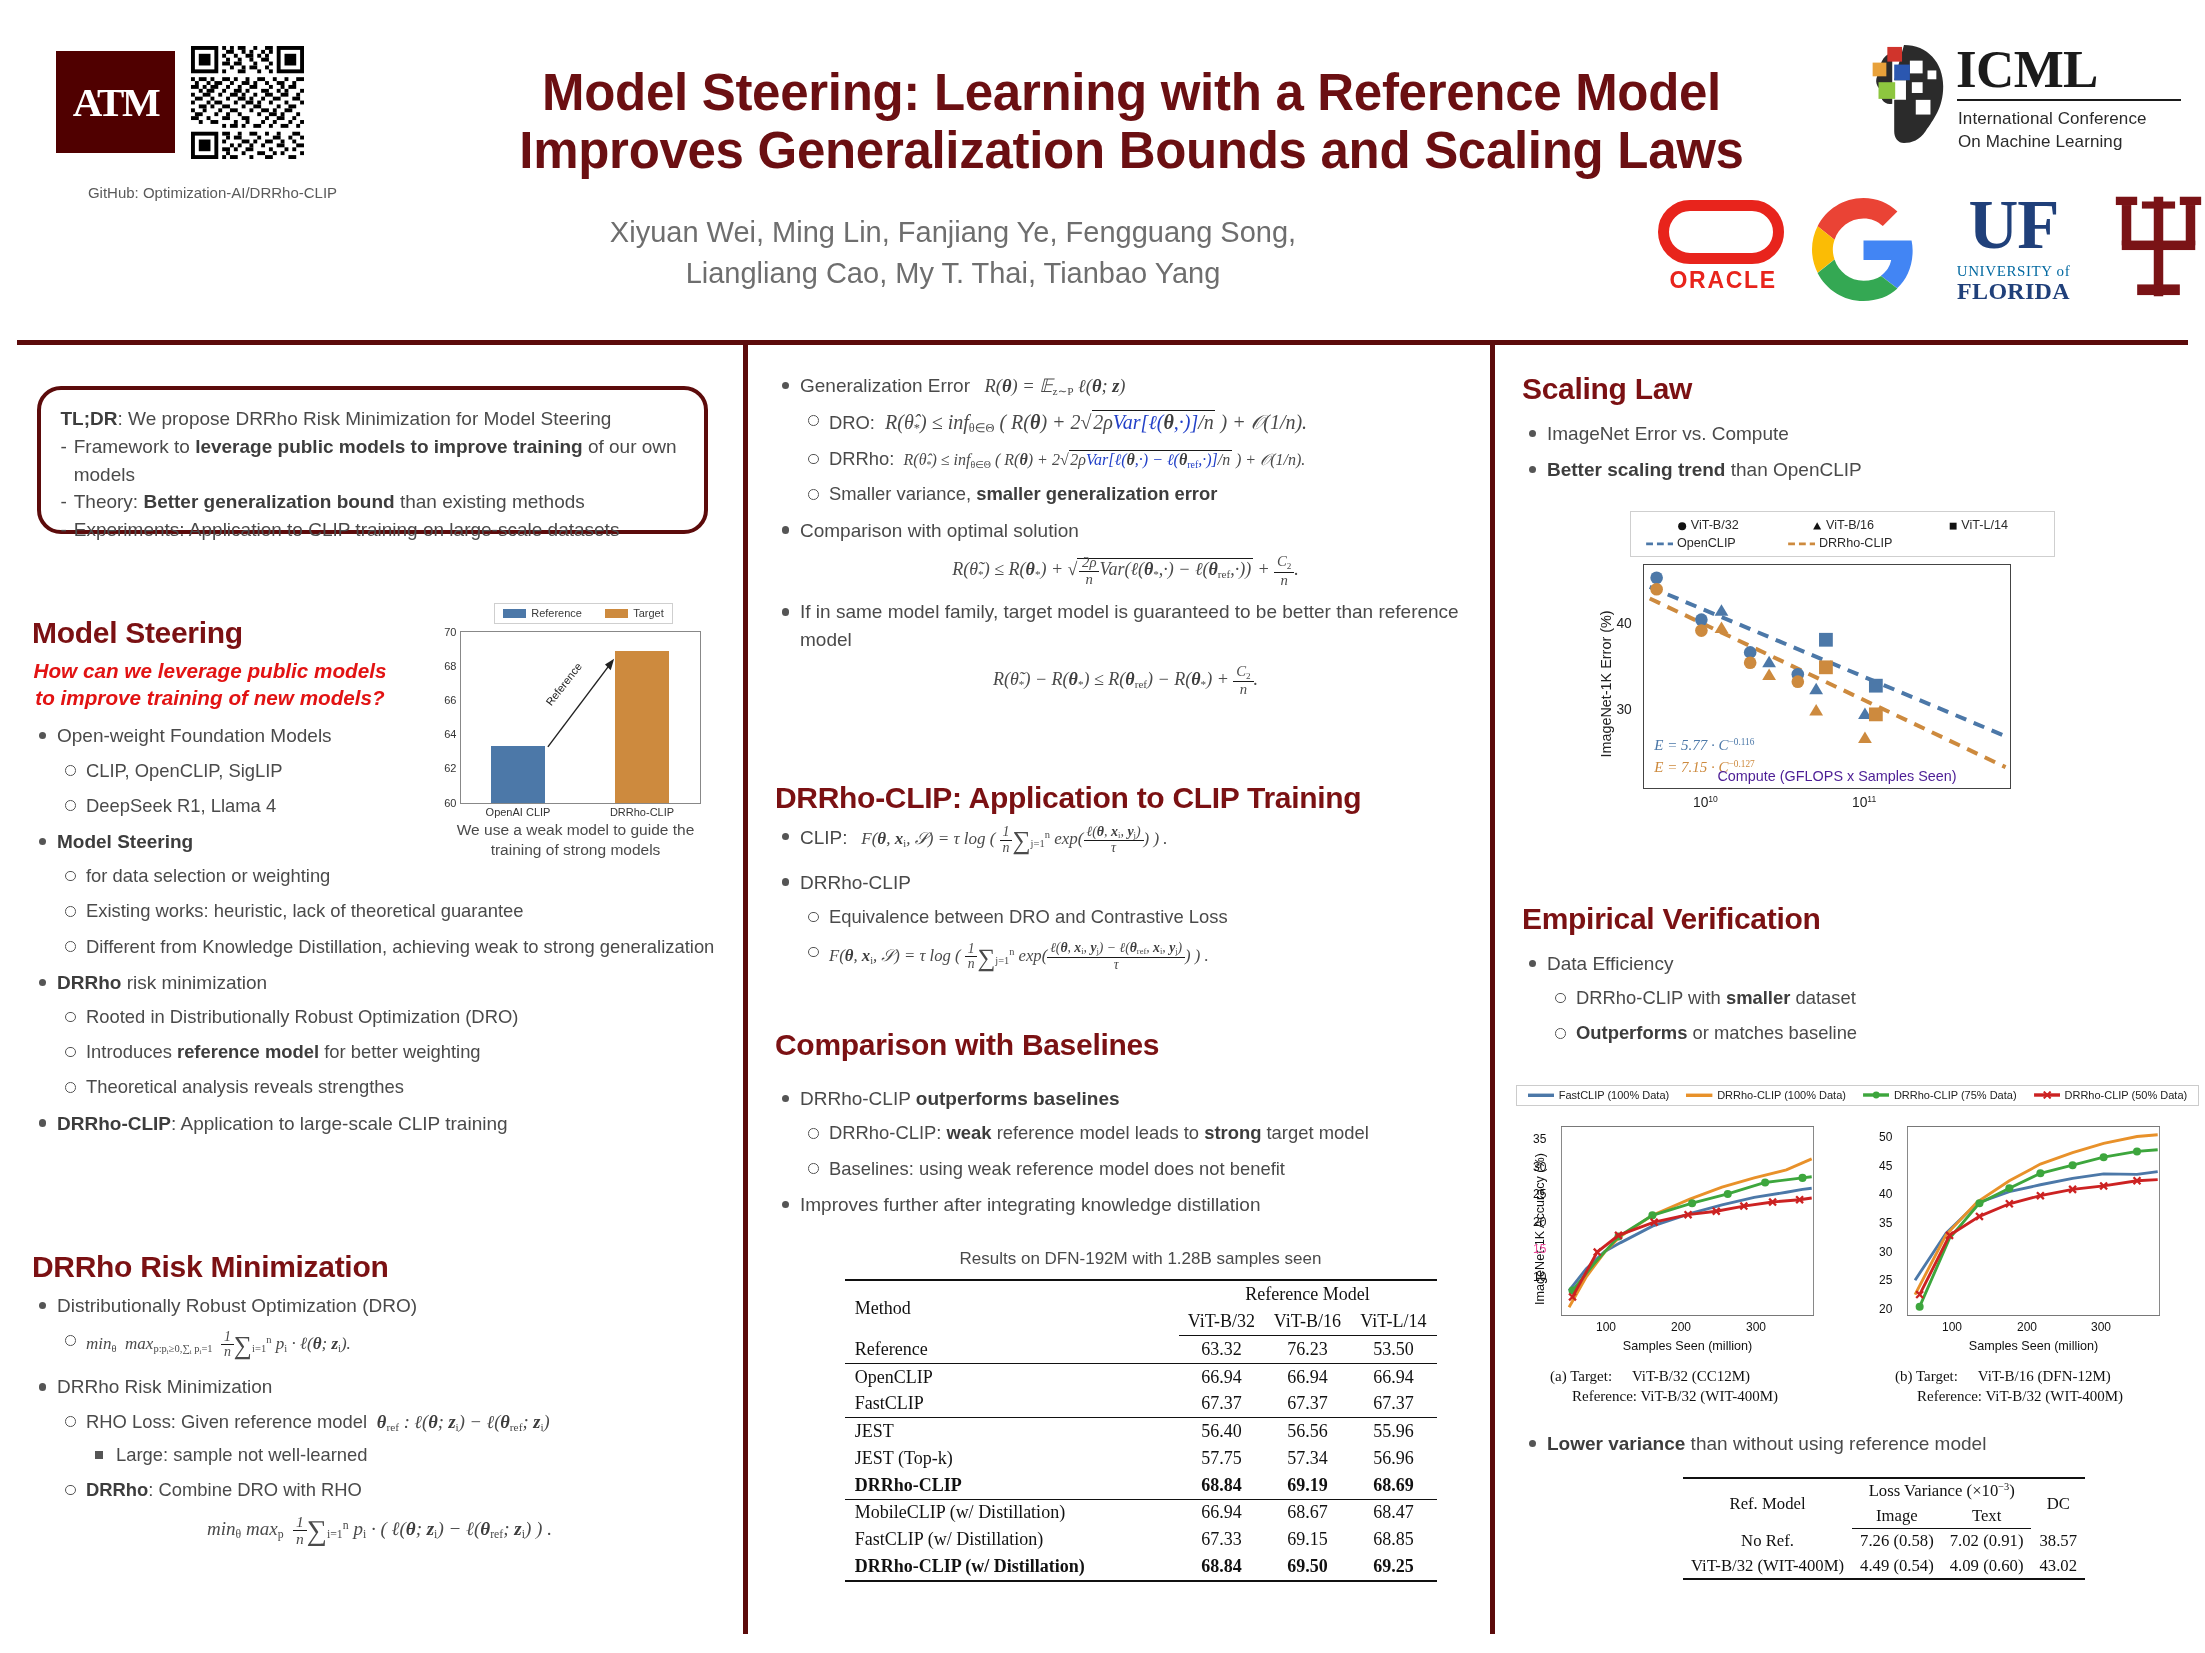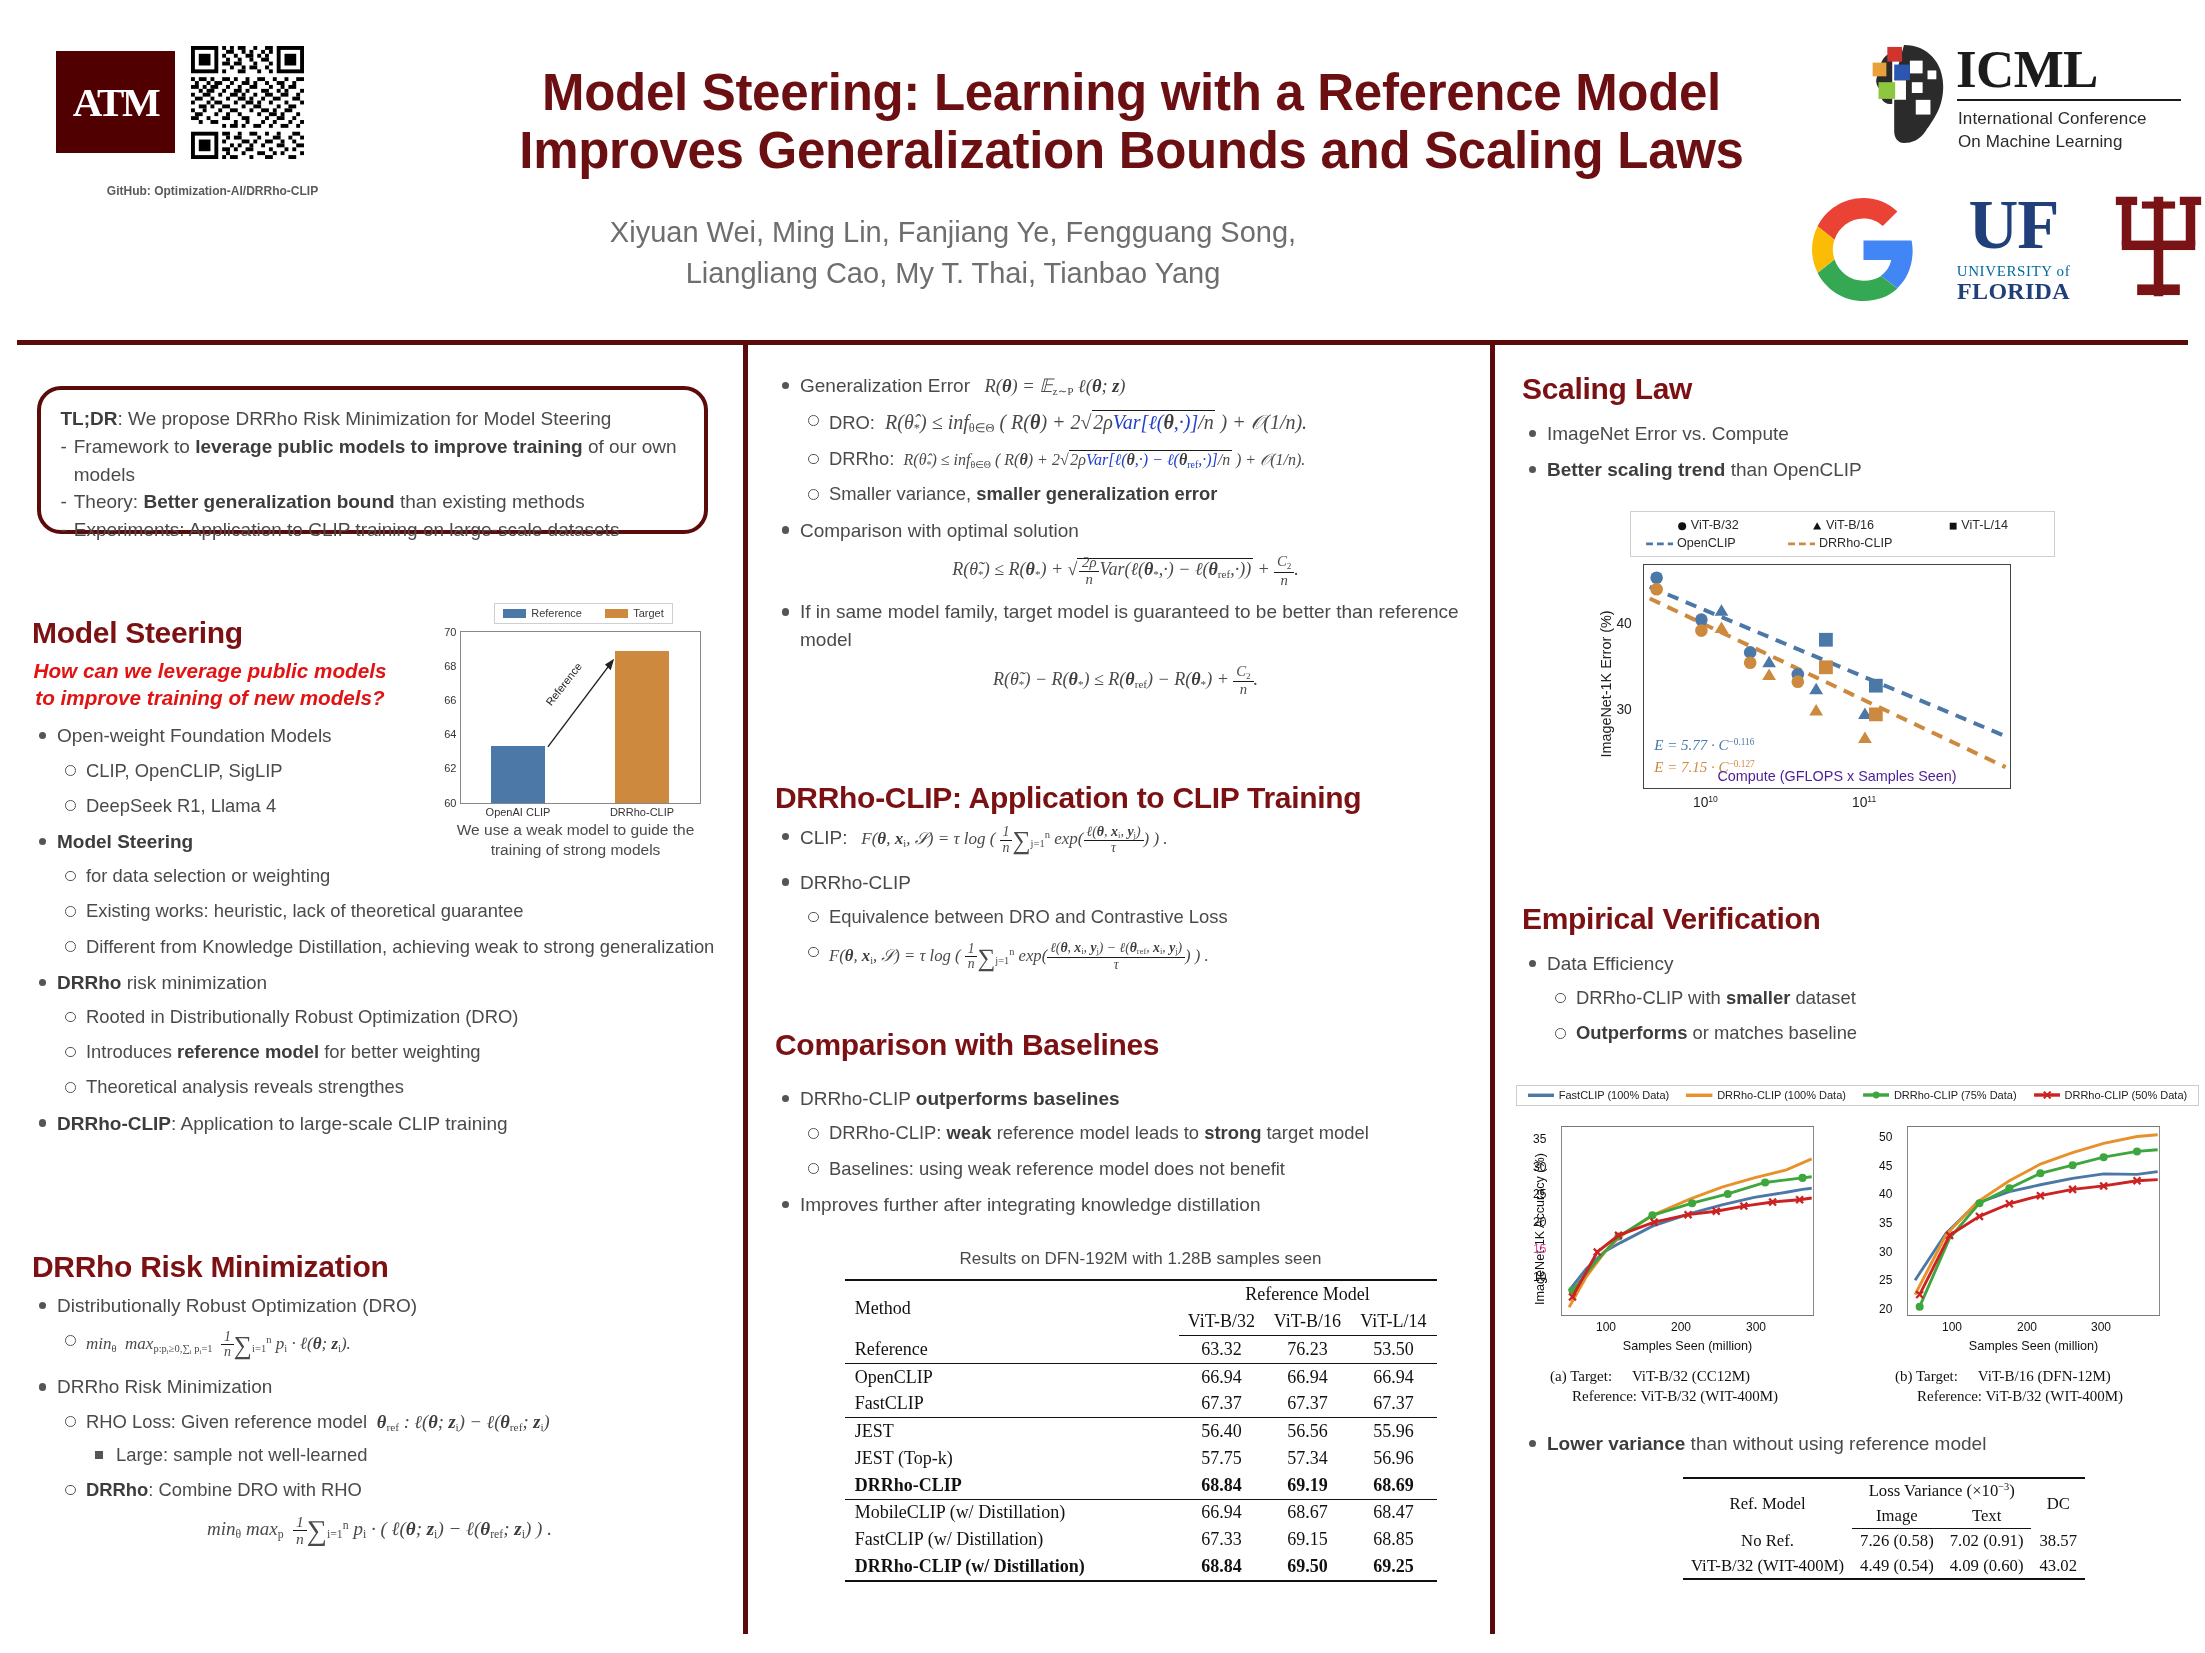--- a/index.html
+++ b/index.html
@@ -18,21 +18,21 @@
     position: absolute; left: 56px; top: 51px; width: 119px; height: 102px;
     background: #500000; display: flex; align-items: center; justify-content: center;
   }
   .tamu-atm {
     color: #ffffff; font-family: "Liberation Serif", serif; font-weight: bold;
     font-size: 41px; letter-spacing: -2.3px; line-height: 1;
   }
   .qr { position: absolute; left: 190px; top: 46px; width: 115px; height: 113px; }
   .github-caption {
     position: absolute; left: 17px; top: 184px; width: 391px;
-    text-align: center; font-size: 12px; color: #5a5a5a; font-weight: bold;
+    text-align: center; font-size: 15px; color: #5a5a5a;
   }
   .title {
     position: absolute; left: 402px; top: 64px; width: 1459px;
     text-align: center; color: #6b0f12; font-weight: bold;
     font-size: 51px; line-height: 1.13; letter-spacing: -0.3px;
   }
   .authors {
     position: absolute; left: 436px; top: 212px; width: 1034px;
     text-align: center; color: #6e6e6e; font-size: 29px; line-height: 1.42;
   }
@@ -422,20 +422,24 @@
         <rect x="40" y="24" width="16" height="16" fill="#2b57b0"></rect>
         <rect x="24" y="42" width="17" height="17" fill="#8dc63f"></rect>
       </svg>
       <div class="icml-word">ICML</div>
       <div class="icml-rule"></div>
       <div class="icml-sub1" style="top:70px">International Conference</div>
       <div class="icml-sub2" style="top:93px">On Machine Learning</div>
     </div>
 
     <div class="sponsors">
+      <div class="oracle">
+        <div class="oracle-o"></div>
+        <div class="oracle-txt">ORACLE</div>
+      </div>
       <svg class="google" viewBox="0 0 48 48">
         <path fill="#ea4335" d="M24 9.5c3.5 0 6.6 1.2 9 3.6l6.8-6.8C35.6 2.4 30.2 0 24 0 14.6 0 6.5 5.4 2.6 13.2l7.9 6.2C12.4 13.7 17.7 9.5 24 9.5z"></path>
         <path fill="#4285f4" d="M46.9 24.5c0-1.6-.2-3.2-.5-4.7H24v9.1h12.9c-.6 3-2.3 5.6-4.8 7.3l7.6 5.9c4.4-4.1 7.2-10.2 7.2-17.6z"></path>
         <path fill="#fbbc05" d="M10.5 28.6c-.5-1.5-.8-3-.8-4.6s.3-3.1.8-4.6l-7.9-6.2C1 16.4 0 20.1 0 24s1 7.6 2.6 10.8l7.9-6.2z"></path>
         <path fill="#34a853" d="M24 48c6.5 0 11.9-2.1 15.8-5.8l-7.6-5.9c-2.1 1.4-4.8 2.3-8.2 2.3-6.3 0-11.6-4.2-13.5-9.9l-7.9 6.2C6.5 42.6 14.6 48 24 48z"></path>
       </svg>
       <div class="uf">
         <div class="uf-letters">UF</div>
         <div class="uf-l1">UNIVERSITY of</div>
         <div class="uf-l2">FLORIDA</div>

